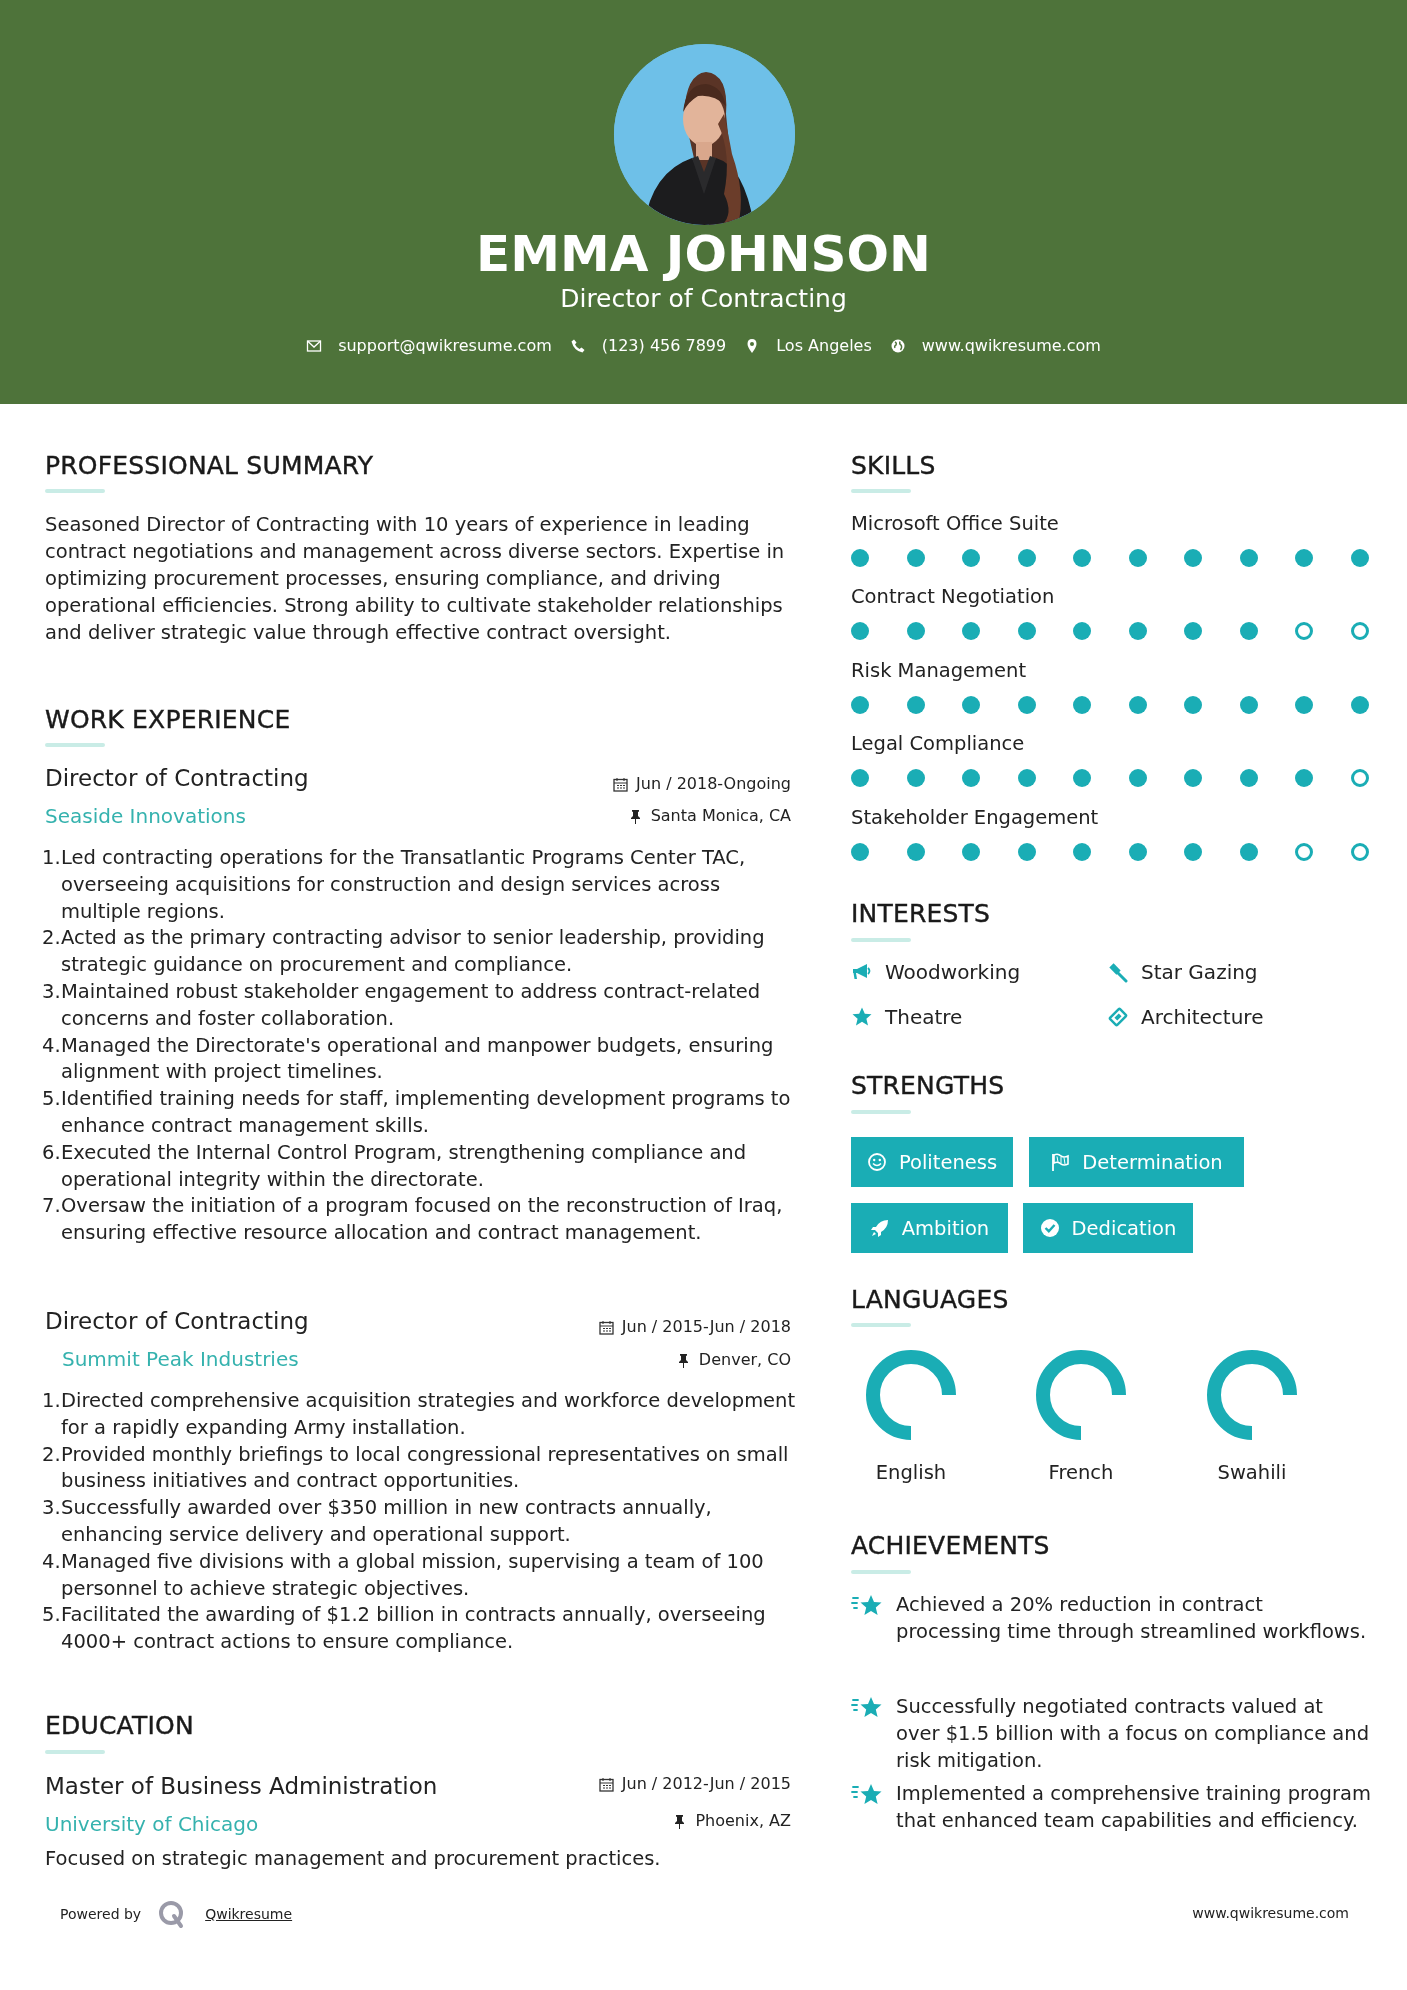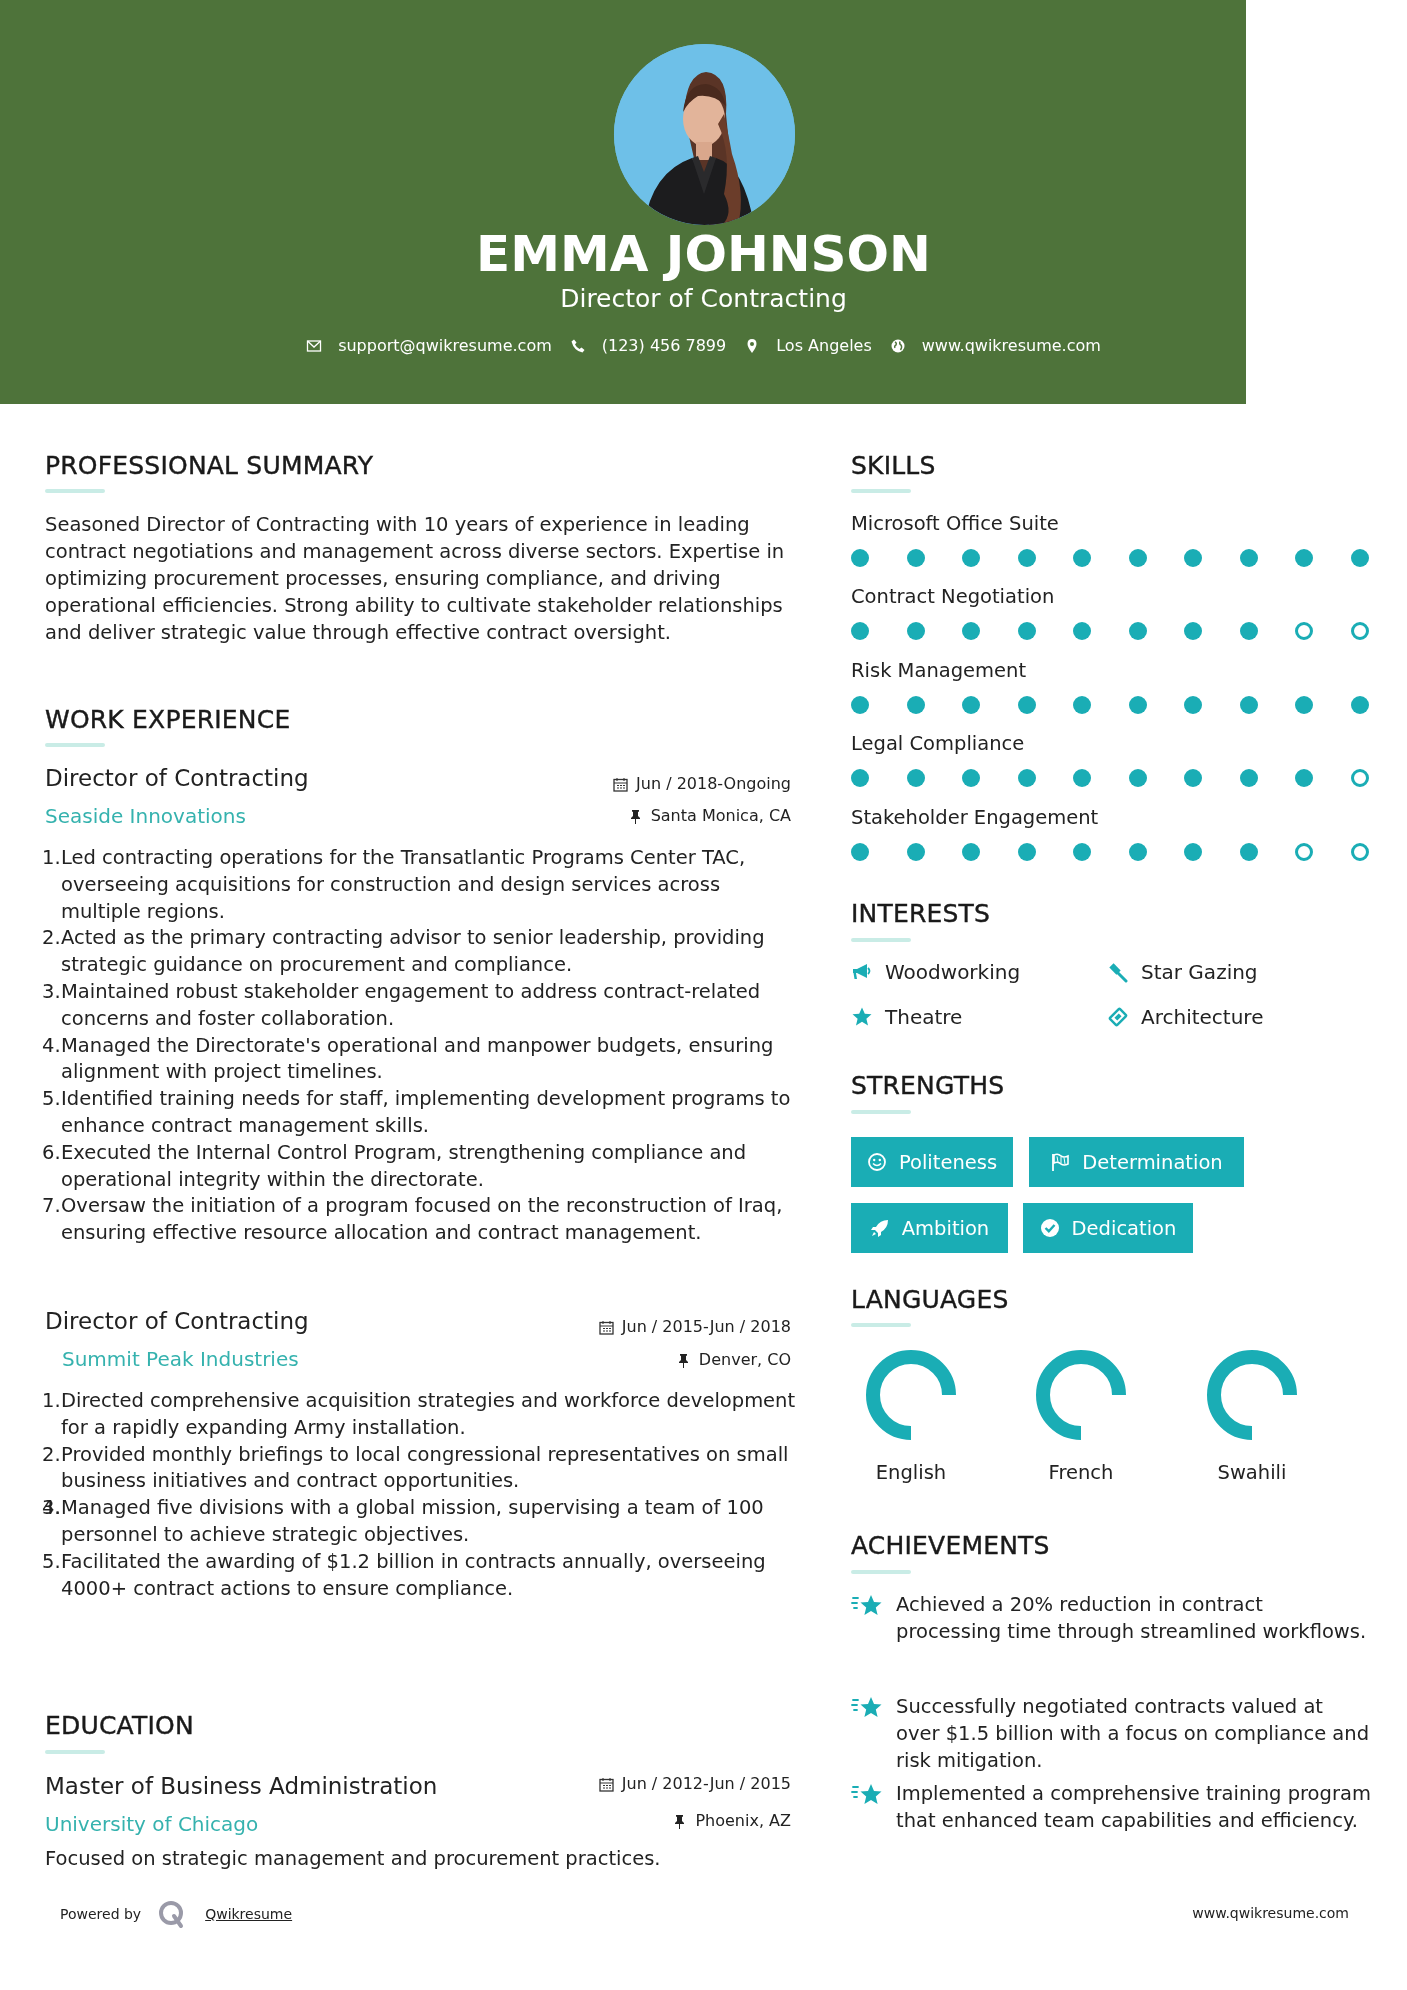--- a/index.html
+++ b/index.html
@@ -1,19 +1,19 @@
 <!DOCTYPE html>
 <html><head>
 <meta charset="utf-8">
 <style>
   * { box-sizing: border-box; margin: 0; padding: 0; }
   html, body { width: 1407px; height: 1990px; background: #ffffff; overflow: hidden; }
   body { position: relative; font-family: "Liberation Sans", "DejaVu Sans", sans-serif; color: #222; }
 
-  .header { position: absolute; left: 0; top: 0; width: 1246px; height: 404px; background: #4e733a; }
+  .header { position: absolute; left: 0; top: 0; width: 1407px; height: 404px; background: #4e733a; }
   .avatar { position: absolute; left: 614px; top: 44px; width: 181px; height: 181px; border-radius: 50%; background: #6ec0e8; overflow: hidden; }
   .avatar svg { width: 100%; height: 100%; display: block; }
   .name { position: absolute; left: 0; width: 1407px; top: 224px; text-align: center; color: #fff; font-family: "DejaVu Sans", sans-serif; font-weight: bold; font-size: 50px; letter-spacing: 0px; line-height: 60px; }
   .subtitle { position: absolute; left: 0; width: 1407px; top: 282px; text-align: center; color: #fff; font-family: "DejaVu Sans", sans-serif; font-size: 25px; line-height: 34px; }
   .contact { position: absolute; left: 0; width: 1407px; top: 336px; display: flex; justify-content: center; align-items: center; color: #fff; font-family: "DejaVu Sans", sans-serif; font-size: 16px; }
   .contact .ci { display: flex; align-items: center; margin: 0 9px; }
   .contact .ci svg { width: 16px; height: 16px; margin-right: 16px; }
 
   .sec-h { position: absolute; font-family: "DejaVu Sans", sans-serif; font-size: 25px; font-weight: normal; color: #1a1a1a; letter-spacing: 0.2px; line-height: 30px; -webkit-text-stroke: 0.4px #1a1a1a; }
   .sec-u { position: absolute; width: 60px; height: 4px; background: #c9ece6; border-radius: 2px; }
@@ -143,21 +143,21 @@
 <div class="company" style="left:45px; top:1345px;margin-left:17px;">Summit Peak Industries</div>
 <div class="meta" style="top:1349px;">
   <svg viewBox="0 0 15 15">
       <path d="M4 1 H11 V2.5 L10 3 V7 L12 9 V10 H8 V15 H7 V10 H3 V9 L5 7 V3 L4 2.5 Z" fill="#222"></path>
     </svg>
   <span>Denver, CO</span>
 </div>
 <ol class="bul" style="left:42px; top:1388px; width:755px;">
   <li><span class="num">1.</span><span>Directed comprehensive acquisition strategies and workforce development for a rapidly expanding Army installation.</span></li>
   <li><span class="num">2.</span><span>Provided monthly briefings to local congressional representatives on small business initiatives and contract opportunities.</span></li>
-  <li><span class="num">3.</span></li>
+  <li><span class="num">3.</span><span>Successfully awarded over $350 million in new contracts annually, enhancing service delivery and operational support.</span></li>
   <li><span class="num">4.</span><span>Managed five divisions with a global mission, supervising a team of 100 personnel to achieve strategic objectives.</span></li>
   <li><span class="num">5.</span><span>Facilitated the awarding of $1.2 billion in contracts annually, overseeing 4000+ contract actions to ensure compliance.</span></li>
 </ol>
 
 <div class="sec-h" style="left:45px; top:1711px;">EDUCATION</div>
 <div class="sec-u" style="left:45px; top:1750px;"></div>
 <div class="job-title" style="left:45px; top:1771px;">Master of Business Administration</div>
 <div class="meta" style="top:1773px;">
   <svg viewBox="0 0 15 15">
       <rect x="1" y="2.5" width="13" height="11.5" fill="none" stroke="#333" stroke-width="1.3"></rect>

